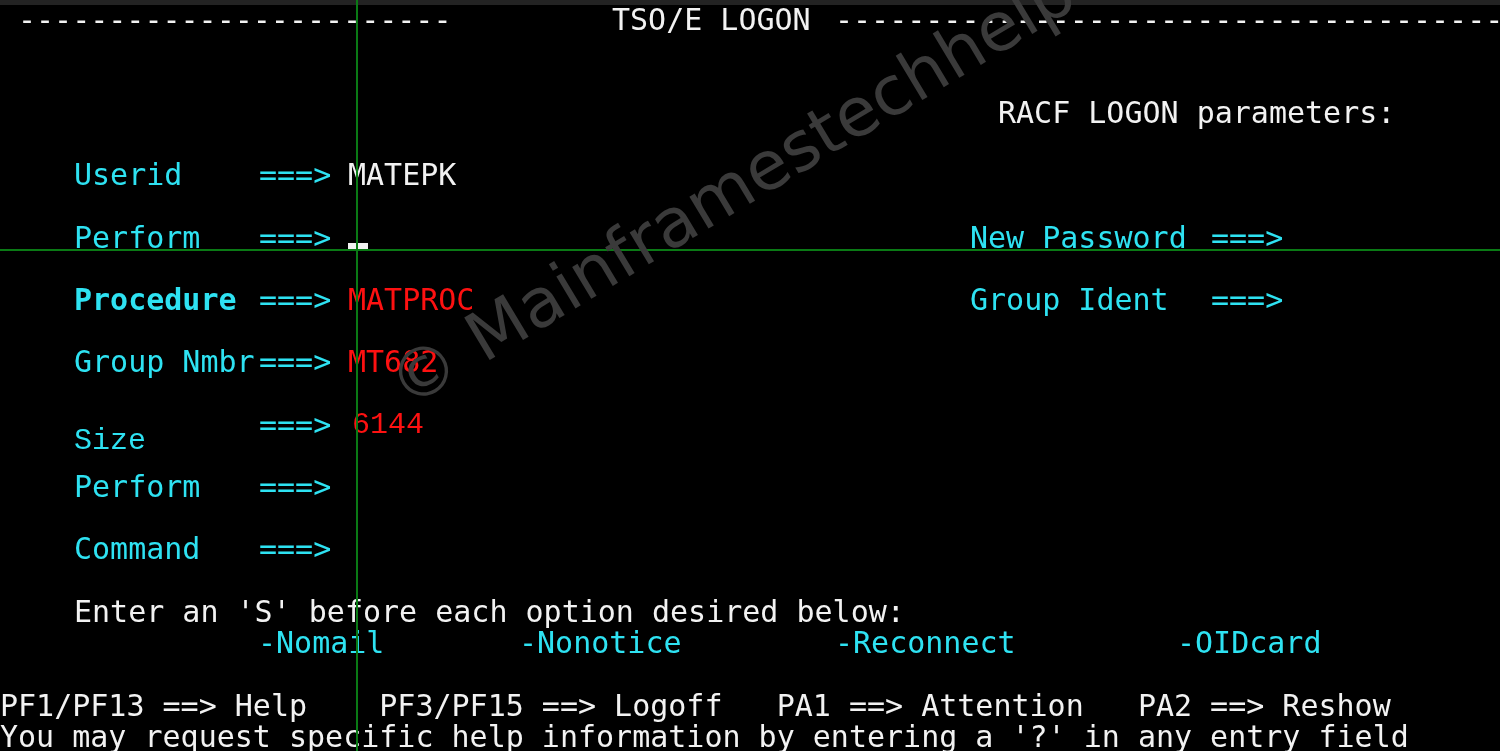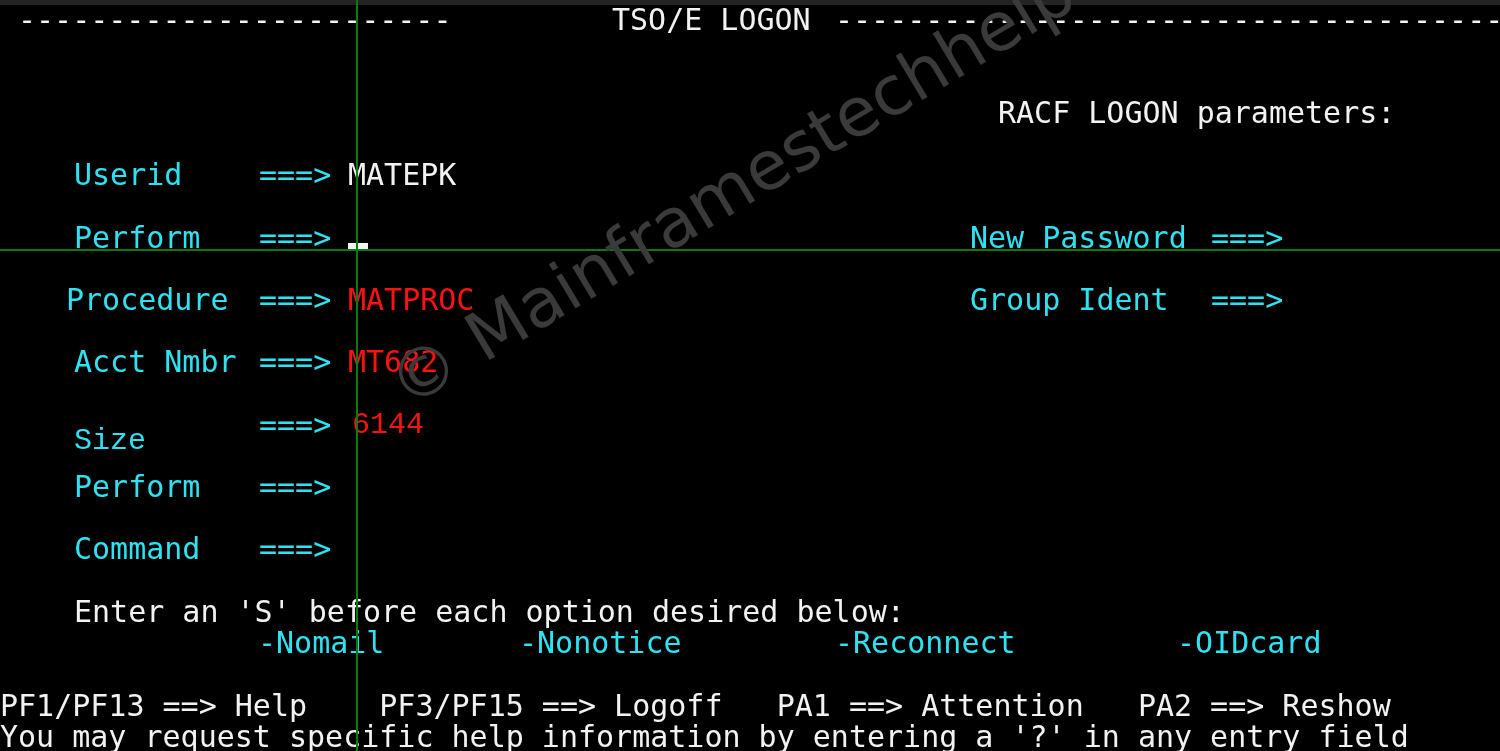--- a/index.html
+++ b/index.html
@@ -96,25 +96,25 @@
 
   <div class="cell cyan" style="left:74px; top:158px;">Userid</div>
   <div class="cell cyan" style="left:259px; top:158px;">===&gt;</div>
   <div class="cell white" style="left:348px; top:158px;">MATEPK</div>
 
   <div class="cell cyan" style="left:74px; top:221px;">Perform</div>
   <div class="cell cyan" style="left:259px; top:221px;">===&gt;</div>
   <div class="cell white" style="left:348px; top:221px;"></div>
   <div class="cursor" style="left:348px; top:243px;"></div>
 
-  <div class="cell cyan" style="left:66px; top:283px;">Procedure</div>
+  <div class="cell cyan" style="left:74px; top:283px;font-weight:bold;">Procedure</div>
   <div class="cell cyan" style="left:259px; top:283px;">===&gt;</div>
   <div class="cell red" style="left:348px; top:283px;">MATPROC</div>
 
-  <div class="cell cyan" style="left:74px; top:345px;">Acct Nmbr</div>
+  <div class="cell cyan" style="left:74px; top:345px;">Group Nmbr</div>
   <div class="cell cyan" style="left:259px; top:345px;">===&gt;</div>
   <div class="cell red" style="left:348px; top:345px;">MT682</div>
 
   <div class="cell cyan" style="left:74px; top:424px;font-family:Liberation Mono, monospace;">Size</div>
   <div class="cell cyan" style="left:259px; top:408px;">===&gt;</div>
   <div class="cell red" style="left:352px; top:408px;font-family:Liberation Mono, monospace;">6144</div>
 
   <div class="cell cyan" style="left:74px; top:470px;">Perform</div>
   <div class="cell cyan" style="left:259px; top:470px;">===&gt;</div>
   <div class="cell red" style="left:348px; top:470px;"></div>

